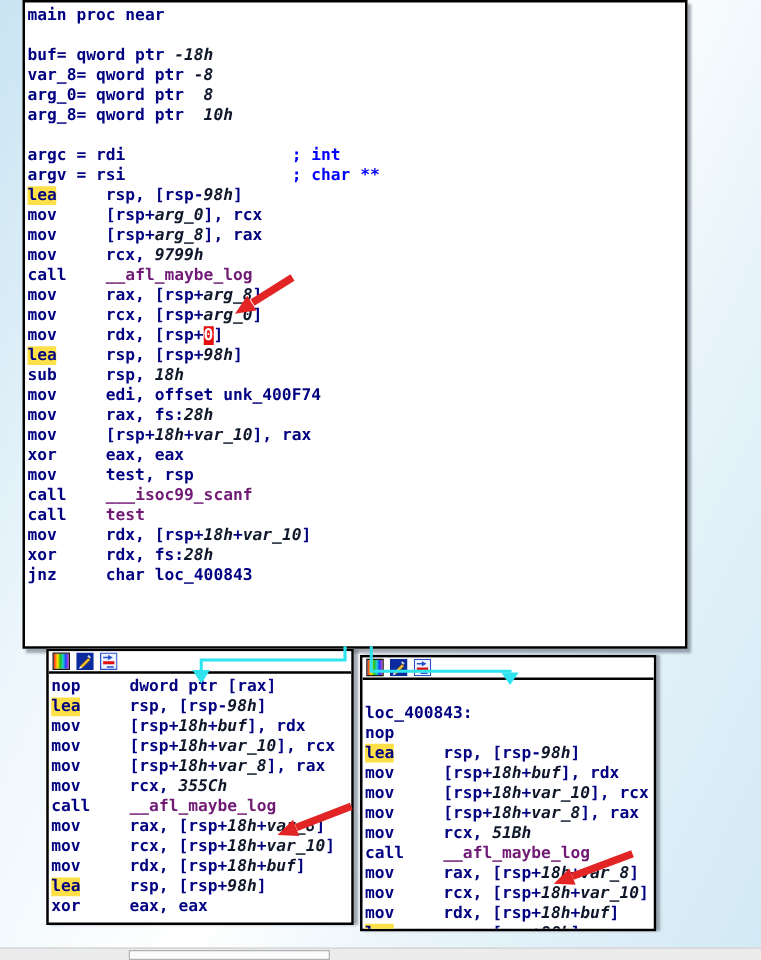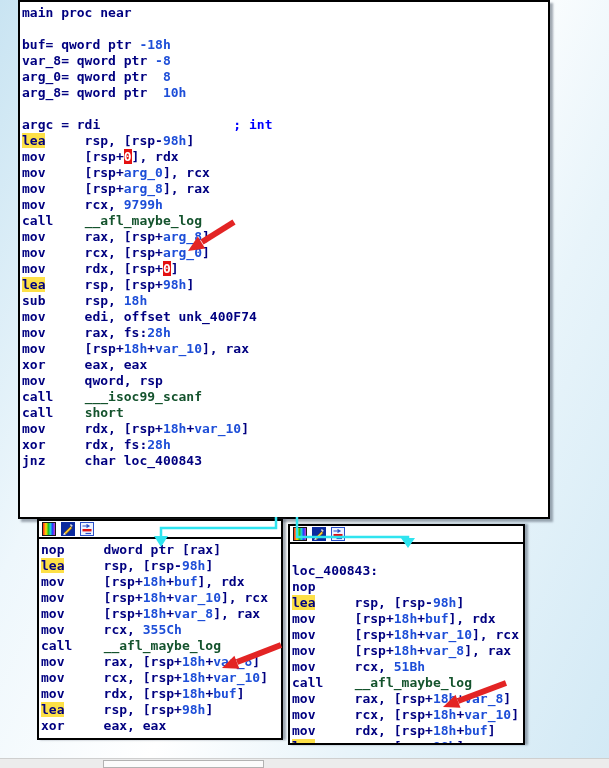--- a/index.html
+++ b/index.html
@@ -22,22 +22,22 @@
   }
   .icon{width:14px;height:14px;flex:0 0 auto;cursor:pointer;}
   .icon svg{display:block;width:14px;height:14px;}
   .icon-color{
     border:1px solid #1a1a1a;box-sizing:border-box;
     background:linear-gradient(90deg,#ff2020,#ffe000 25%,#20c020 45%,#20d0d0 62%,#2040ff 80%,#d040d0);
   }
   .code{padding:3px 0 0 2px;}
   .code-line{height:16px;line-height:16px;font-size:13px;font-weight:bold;white-space:pre;color:#000080;}
   .s-k{color:#000080;}
-  .s-g{color:#1d4ed8;}
-  .s-b{color:#14532d;}
+  .s-g{color:#0f172a;font-style:italic;}
+  .s-b{color:#701a75;}
   .s-c{color:#0000ff;}
   .s-y{background:#fde047;color:#000080;}
   .s-r{background:#e41010;color:#ffffff;}
   .edges{position:absolute;left:0;top:0;width:609px;height:768px;pointer-events:none;z-index:5;}
   .hscroll{
     position:absolute;left:0;bottom:0;width:609px;height:10px;z-index:6;
     background:#ececec;border-top:1px solid #cfcfcf;box-sizing:border-box;
   }
   .hscroll-thumb{
     position:absolute;left:103px;top:1px;width:161px;height:8px;
@@ -52,38 +52,38 @@
   <div class="node" id="node-main">
     <div class="code">
         <div class="code-line"><span class="s-k">main proc near</span></div>
         <div class="code-line"></div>
         <div class="code-line"><span class="s-k">buf= qword ptr </span><span class="s-g">-18h</span></div>
         <div class="code-line"><span class="s-k">var_8= qword ptr </span><span class="s-g">-8</span></div>
         <div class="code-line"><span class="s-k">arg_0= qword ptr  </span><span class="s-g">8</span></div>
         <div class="code-line"><span class="s-k">arg_8= qword ptr  </span><span class="s-g">10h</span></div>
         <div class="code-line"></div>
         <div class="code-line"><span class="s-k">argc = rdi</span><span class="s-k">                 </span><span class="s-c">; int</span></div>
+        <div class="code-line"><span class="s-k">argv = rsi</span><span class="s-k">                 </span><span class="s-c">; char **</span></div>
         <div class="code-line"><span class="s-y">lea</span><span class="s-k">     rsp, [rsp-</span><span class="s-g">98h</span><span class="s-k">]</span></div>
-        <div class="code-line"><span class="s-k">mov</span><span class="s-k">     [rsp+</span><span class="s-r">0</span><span class="s-k">], rdx</span></div>
         <div class="code-line"><span class="s-k">mov     [rsp+</span><span class="s-g">arg_0</span><span class="s-k">], rcx</span></div>
         <div class="code-line"><span class="s-k">mov     [rsp+</span><span class="s-g">arg_8</span><span class="s-k">], rax</span></div>
         <div class="code-line"><span class="s-k">mov     rcx, </span><span class="s-g">9799h</span></div>
         <div class="code-line"><span class="s-k">call    </span><span class="s-b">__afl_maybe_log</span></div>
         <div class="code-line"><span class="s-k">mov     rax, [rsp+</span><span class="s-g">arg_8</span><span class="s-k">]</span></div>
         <div class="code-line"><span class="s-k">mov     rcx, [rsp+</span><span class="s-g">arg_0</span><span class="s-k">]</span></div>
         <div class="code-line"><span class="s-k">mov     rdx, [rsp+</span><span class="s-r">0</span><span class="s-k">]</span></div>
         <div class="code-line"><span class="s-y">lea</span><span class="s-k">     rsp, [rsp+</span><span class="s-g">98h</span><span class="s-k">]</span></div>
         <div class="code-line"><span class="s-k">sub     rsp, </span><span class="s-g">18h</span></div>
         <div class="code-line"><span class="s-k">mov     edi, offset unk_400F74</span></div>
         <div class="code-line"><span class="s-k">mov     rax, fs:</span><span class="s-g">28h</span></div>
         <div class="code-line"><span class="s-k">mov     [rsp+</span><span class="s-g">18h</span><span class="s-k">+</span><span class="s-g">var_10</span><span class="s-k">], rax</span></div>
         <div class="code-line"><span class="s-k">xor     eax, eax</span></div>
-        <div class="code-line"><span class="s-k">mov     qword, rsp</span></div>
+        <div class="code-line"><span class="s-k">mov     test, rsp</span></div>
         <div class="code-line"><span class="s-k">call    </span><span class="s-b">___isoc99_scanf</span></div>
-        <div class="code-line"><span class="s-k">call    </span><span class="s-b">short</span></div>
+        <div class="code-line"><span class="s-k">call    </span><span class="s-b">test</span></div>
         <div class="code-line"><span class="s-k">mov     rdx, [rsp+</span><span class="s-g">18h</span><span class="s-k">+</span><span class="s-g">var_10</span><span class="s-k">]</span></div>
         <div class="code-line"><span class="s-k">xor     rdx, fs:</span><span class="s-g">28h</span></div>
         <div class="code-line"><span class="s-k">jnz     char loc_400843</span></div>
       </div>
   </div>
 
   <div class="node" id="node-left">
     <div class="node-header">
       <span class="icon icon-color"></span>
       <span class="icon">

